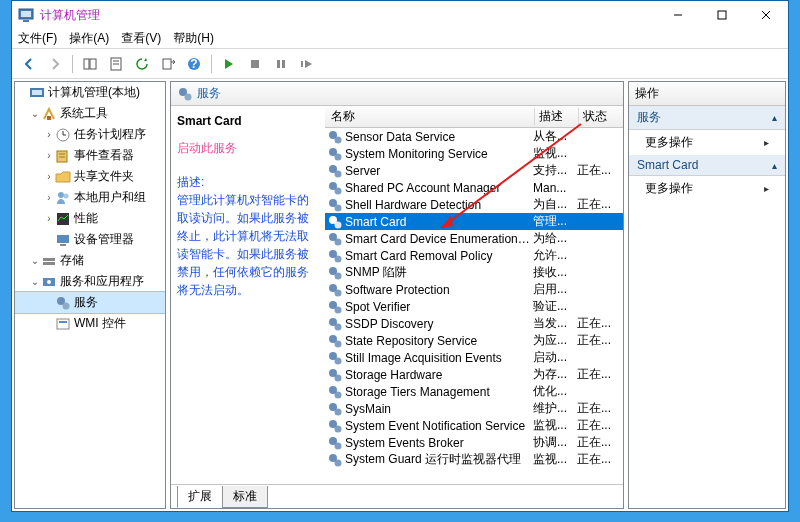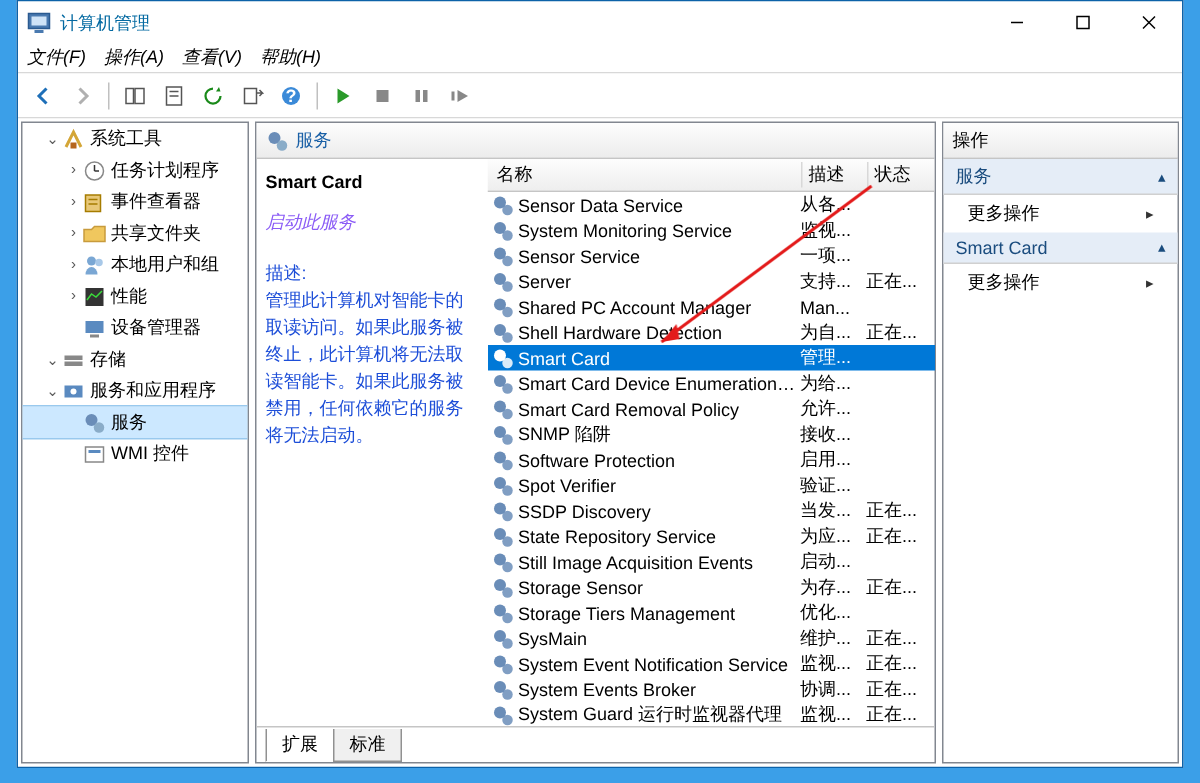--- a/index.html
+++ b/index.html
@@ -2,43 +2,43 @@
 <html><head>
 <meta charset="utf-8">
 <style>
 * { margin: 0; padding: 0; box-sizing: border-box; font-family: "Segoe UI", "Microsoft YaHei", sans-serif; font-size: 12px; }
 body { background: #3b9fe8; width: 800px; height: 522px; overflow: hidden; position: relative; }
 .desktop-item { position: absolute; width: 50px; color: #fff; text-align: center; text-shadow: 1px 1px 1px rgba(0,0,0,0.4); }
 .desktop-item .ico { width: 36px; height: 36px; margin: 0 auto; }
 .window { position: absolute; left: 11px; top: 0; width: 778px; height: 512px; background: #fff; border: 1px solid #0d62a8; display: flex; flex-direction: column; }
 .titlebar { height: 28px; background: #fff; display: flex; align-items: center; padding-left: 6px; }
 .titlebar .t-icon { width: 16px; height: 16px; margin-right: 6px; }
-.titlebar .title { flex: 1; color: #0369a1; font-size: 12px; }
+.titlebar .title { flex: 1; color: #a21caf; font-size: 12px; }
 .win-btns { display: flex; height: 100%; }
 .win-btn { width: 44px; height: 28px; display: flex; align-items: center; justify-content: center; color: #000; }
 .win-btn.close { background: transparent; color: #000; }
-.menubar { height: 20px; background: #fff; display: flex; align-items: center; padding-left: 6px; border-bottom: 1px solid #d8d8d8; font-style: italic; }
+.menubar { height: 20px; background: #fff; display: flex; align-items: center; padding-left: 6px; border-bottom: 1px solid #d8d8d8; }
 .menubar span { margin-right: 12px; color: #000; }
 .toolbar { height: 30px; background: #fff; display: flex; align-items: center; padding-left: 6px; border-bottom: 1px solid #d8d8d8; gap: 4px; }
 .tool-btn { width: 22px; height: 22px; display: flex; align-items: center; justify-content: center; color: #333; }
 .tool-sep { width: 1px; height: 18px; background: #c0c0c0; margin: 0 2px; }
 .body-area { flex: 1; display: flex; background: #fff; overflow: hidden; }
 .tree-pane { width: 152px; border: 1px solid #828790; margin: 2px; overflow: auto; }
 .tree-node { display: flex; align-items: center; padding: 2px 2px; white-space: nowrap; }
 .tree-node .expander { width: 12px; text-align: center; color: #5a5a5a; font-size: 10px; }
 .tree-node .n-icon { width: 16px; height: 16px; margin-right: 3px; flex-shrink: 0; }
 .tree-node.selected { background: #cce8ff; outline: 1px solid #99c9ee; }
 .indent-1 { padding-left: 14px; }
 .indent-2 { padding-left: 28px; }
 .middle-pane { flex: 1; border: 1px solid #828790; margin: 2px; display: flex; flex-direction: column; overflow: hidden; }
 .mid-header { height: 24px; background: linear-gradient(#fdfdfd,#ececec); display: flex; align-items: center; padding-left: 6px; border-bottom: 1px solid #c5c5c5; color: #1a60a6; }
 .mid-content { flex: 1; display: flex; overflow: hidden; position: relative; }
 .detail-col { width: 154px; padding: 8px 6px; overflow: hidden; }
 .detail-col h3 { font-weight: bold; color: #000; margin-bottom: 10px; }
-.detail-col a { color: #8b5cf6; text-decoration: none; font-style: italic; }
+.detail-col a { color: #ec4899; text-decoration: none; }
 .detail-col .desc { margin-top: 16px; color: #1d4ed8; line-height: 1.5; }
 .list-col { flex: 1; overflow: hidden; position: relative; display: flex; flex-direction: column; }
 .list-head { display: flex; background: linear-gradient(#fdfdfd,#eee); border-bottom: 1px solid #c5c5c5; height: 22px; align-items: center; flex-shrink: 0; }
 .col-name { width: 210px; padding-left: 6px; border-right: 1px solid #d8d8d8; }
 .col-desc { width: 44px; padding-left: 4px; border-right: 1px solid #d8d8d8; }
 .col-stat { width: 40px; padding-left: 4px; }
 .list-body { flex: 1; overflow-y: scroll; overflow-x: hidden; }
 .svc-row { display: flex; height: 17px; align-items: center; white-space: nowrap; }
 .svc-row.selected { background: #0078d7; color: #fff; }
 .svc-row .s-icon { width: 16px; height: 16px; margin-left: 2px; margin-right: 2px; flex-shrink: 0; }
@@ -171,20 +171,28 @@
     <div class="tool-btn">
         <svg width="14" height="12" viewBox="0 0 14 12">
           <rect x="1" y="3" width="2" height="6" fill="#888"></rect>
           <path d="M5 2 L12 6 L5 10 Z" fill="#888"></path>
         </svg>
       </div>
   </div>
 
   <div class="body-area">
     <div class="tree-pane">
+      <div class="tree-node">
+          <span class="expander"></span>
+          <svg class="n-icon" viewBox="0 0 16 16">
+            <rect x="1" y="3" width="14" height="9" fill="#4a7ab0"></rect>
+            <rect x="3" y="5" width="10" height="5" fill="#cfe3f7"></rect>
+          </svg>
+          <span>计算机管理(本地)</span>
+        </div>
       <div class="tree-node indent-1">
           <span class="expander">⌄</span>
           <svg class="n-icon" viewBox="0 0 16 16">
             <path d="M3 13 L8 3 L13 13" fill="none" stroke="#d4a637" stroke-width="2"></path>
             <rect x="6" y="10" width="4" height="4" fill="#b5651d"></rect>
           </svg>
           <span>系统工具</span>
         </div>
       <div class="tree-node indent-2">
           <span class="expander">›</span>
@@ -310,29 +318,20 @@
                 </svg>
                 <div class="s-name">System Monitoring Service</div>
                 <div class="s-desc">监视...</div>
                 <div class="s-stat"></div>
               </div>
               <div class="svc-row">
                 <svg class="s-icon gear" viewBox="0 0 16 16">
                   <circle cx="6" cy="6" r="4" fill="var(--c,#6a8db8)"></circle>
                   <circle cx="11" cy="11" r="3.5" fill="var(--c,#8aacc8)" opacity="0.85"></circle>
                 </svg>
-                <div class="s-name">Sensor Service</div>
-                <div class="s-desc">一项...</div>
-                <div class="s-stat"></div>
-              </div>
-              <div class="svc-row">
-                <svg class="s-icon gear" viewBox="0 0 16 16">
-                  <circle cx="6" cy="6" r="4" fill="var(--c,#6a8db8)"></circle>
-                  <circle cx="11" cy="11" r="3.5" fill="var(--c,#8aacc8)" opacity="0.85"></circle>
-                </svg>
                 <div class="s-name">Server</div>
                 <div class="s-desc">支持...</div>
                 <div class="s-stat">正在...</div>
               </div>
               <div class="svc-row">
                 <svg class="s-icon gear" viewBox="0 0 16 16">
                   <circle cx="6" cy="6" r="4" fill="var(--c,#6a8db8)"></circle>
                   <circle cx="11" cy="11" r="3.5" fill="var(--c,#8aacc8)" opacity="0.85"></circle>
                 </svg>
                 <div class="s-name">Shared PC Account Manager</div>
@@ -427,21 +426,21 @@
                 </svg>
                 <div class="s-name">Still Image Acquisition Events</div>
                 <div class="s-desc">启动...</div>
                 <div class="s-stat"></div>
               </div>
               <div class="svc-row">
                 <svg class="s-icon gear" viewBox="0 0 16 16">
                   <circle cx="6" cy="6" r="4" fill="var(--c,#6a8db8)"></circle>
                   <circle cx="11" cy="11" r="3.5" fill="var(--c,#8aacc8)" opacity="0.85"></circle>
                 </svg>
-                <div class="s-name">Storage Sensor</div>
+                <div class="s-name">Storage Hardware</div>
                 <div class="s-desc">为存...</div>
                 <div class="s-stat">正在...</div>
               </div>
               <div class="svc-row">
                 <svg class="s-icon gear" viewBox="0 0 16 16">
                   <circle cx="6" cy="6" r="4" fill="var(--c,#6a8db8)"></circle>
                   <circle cx="11" cy="11" r="3.5" fill="var(--c,#8aacc8)" opacity="0.85"></circle>
                 </svg>
                 <div class="s-name">Storage Tiers Management</div>
                 <div class="s-desc">优化...</div>

